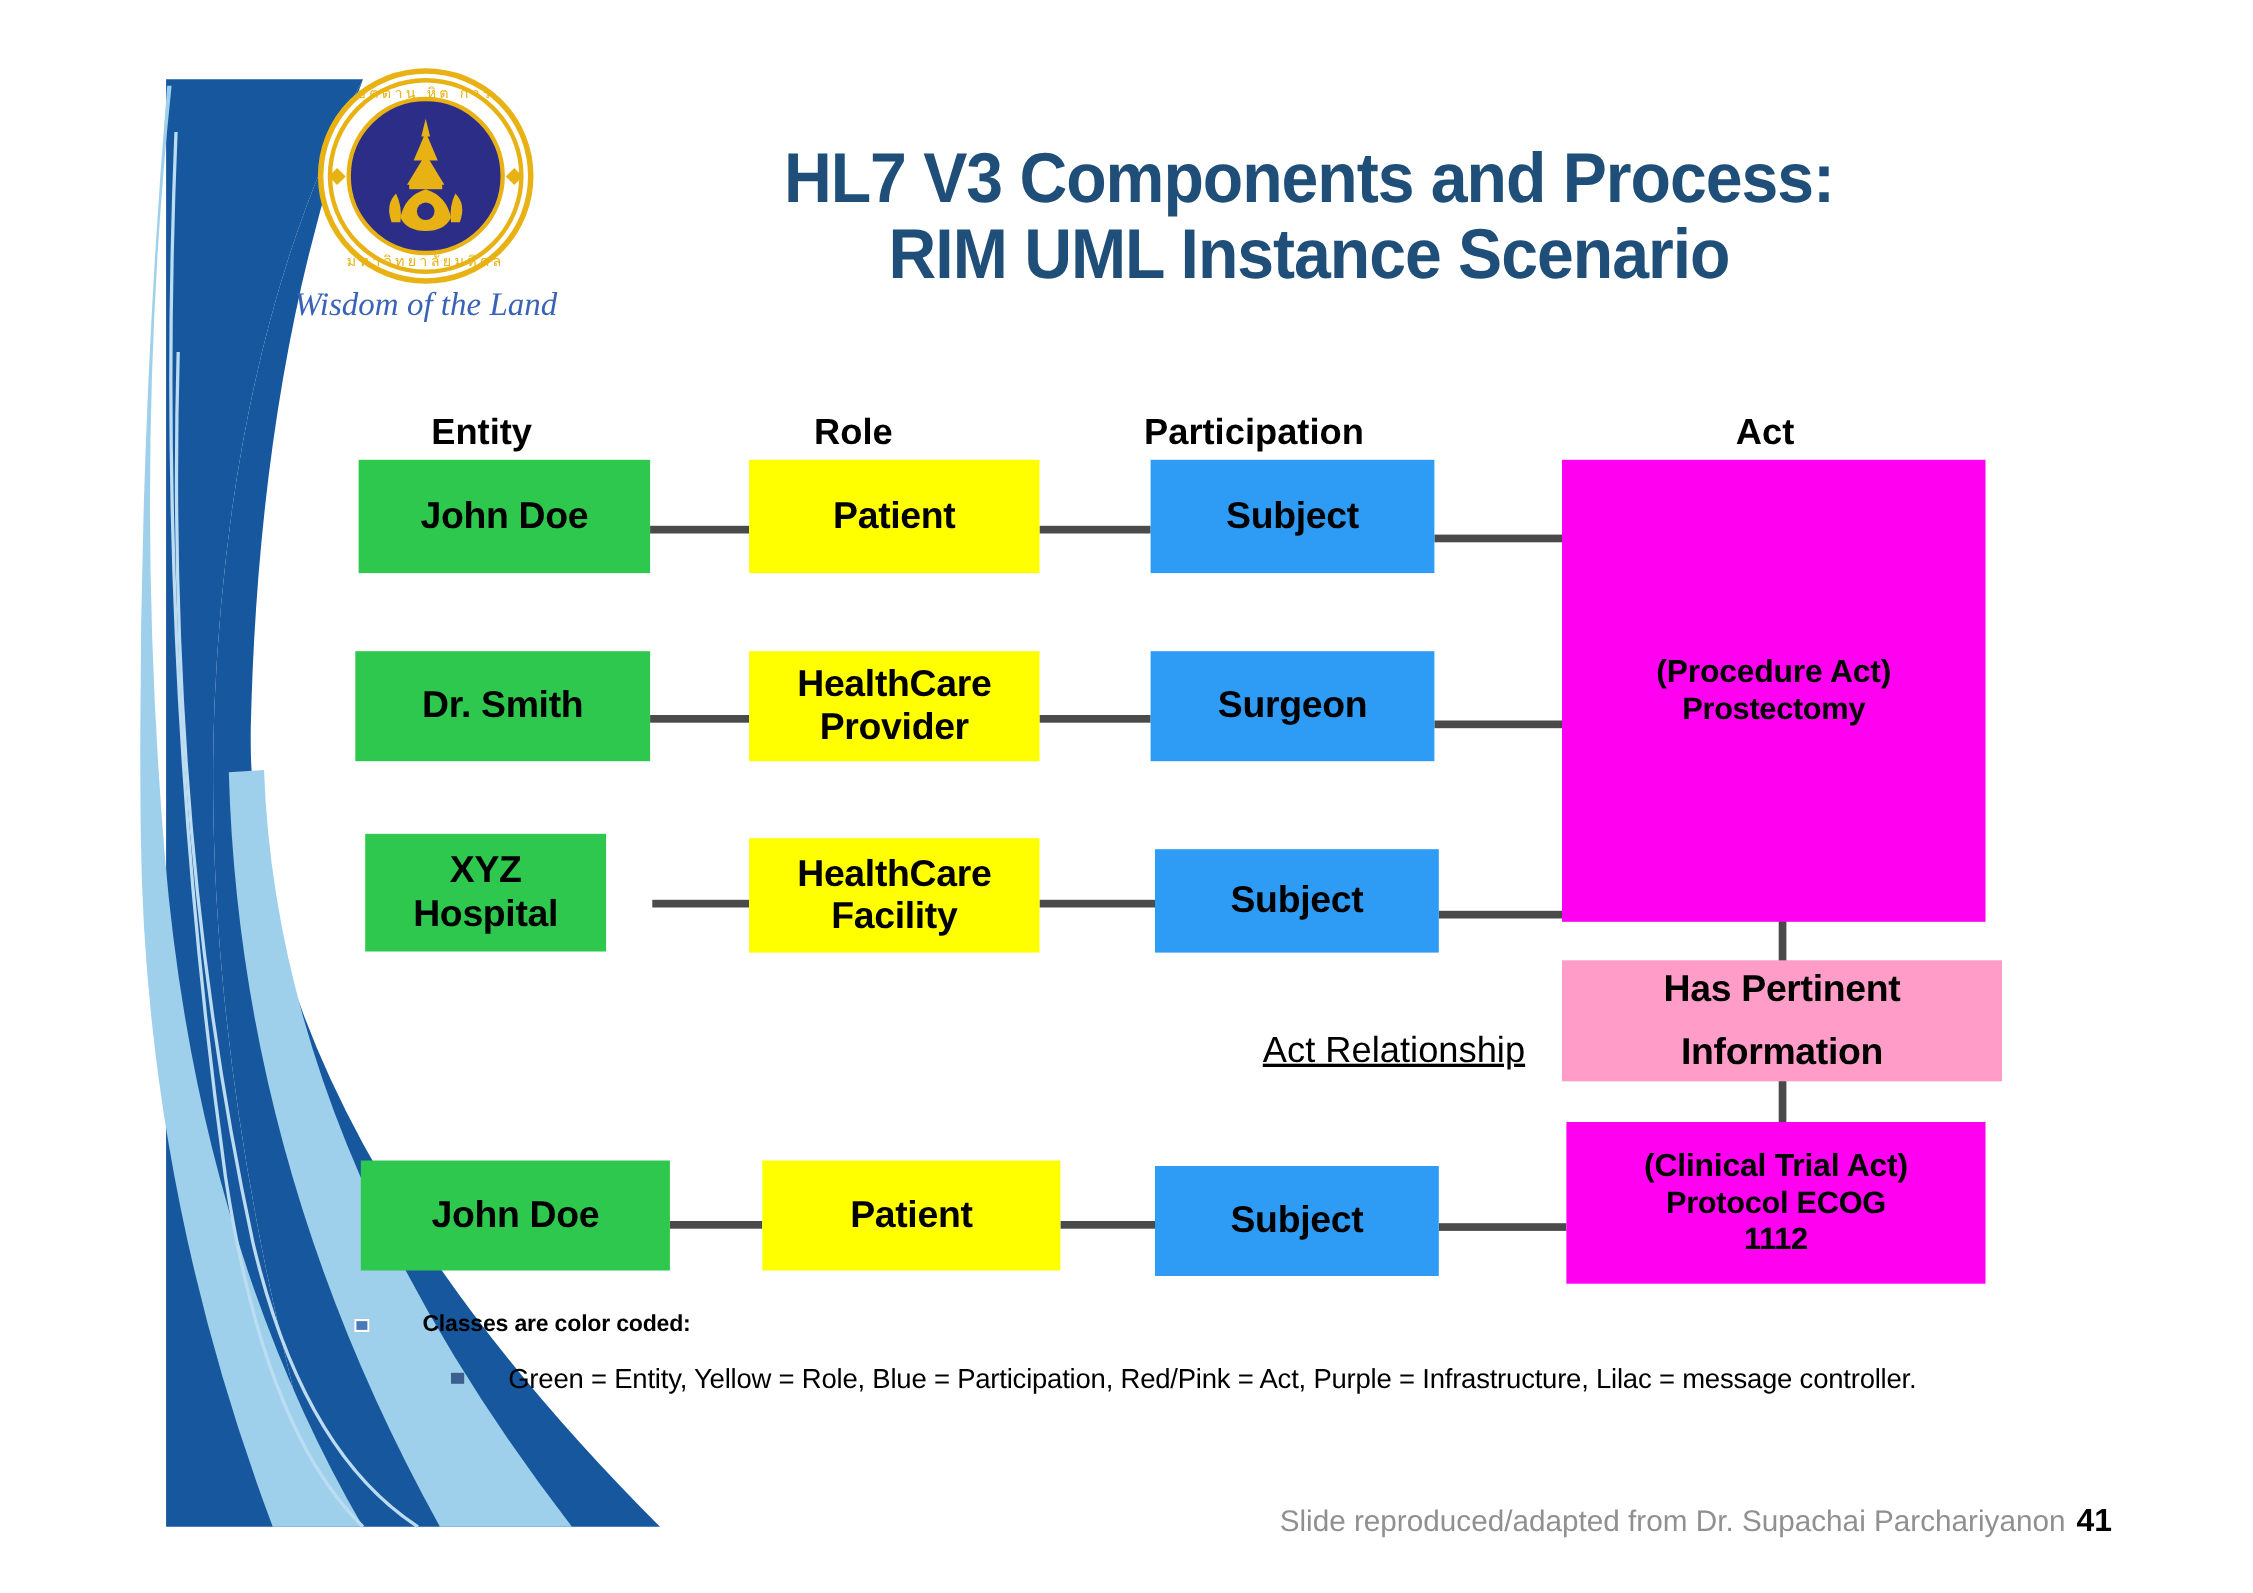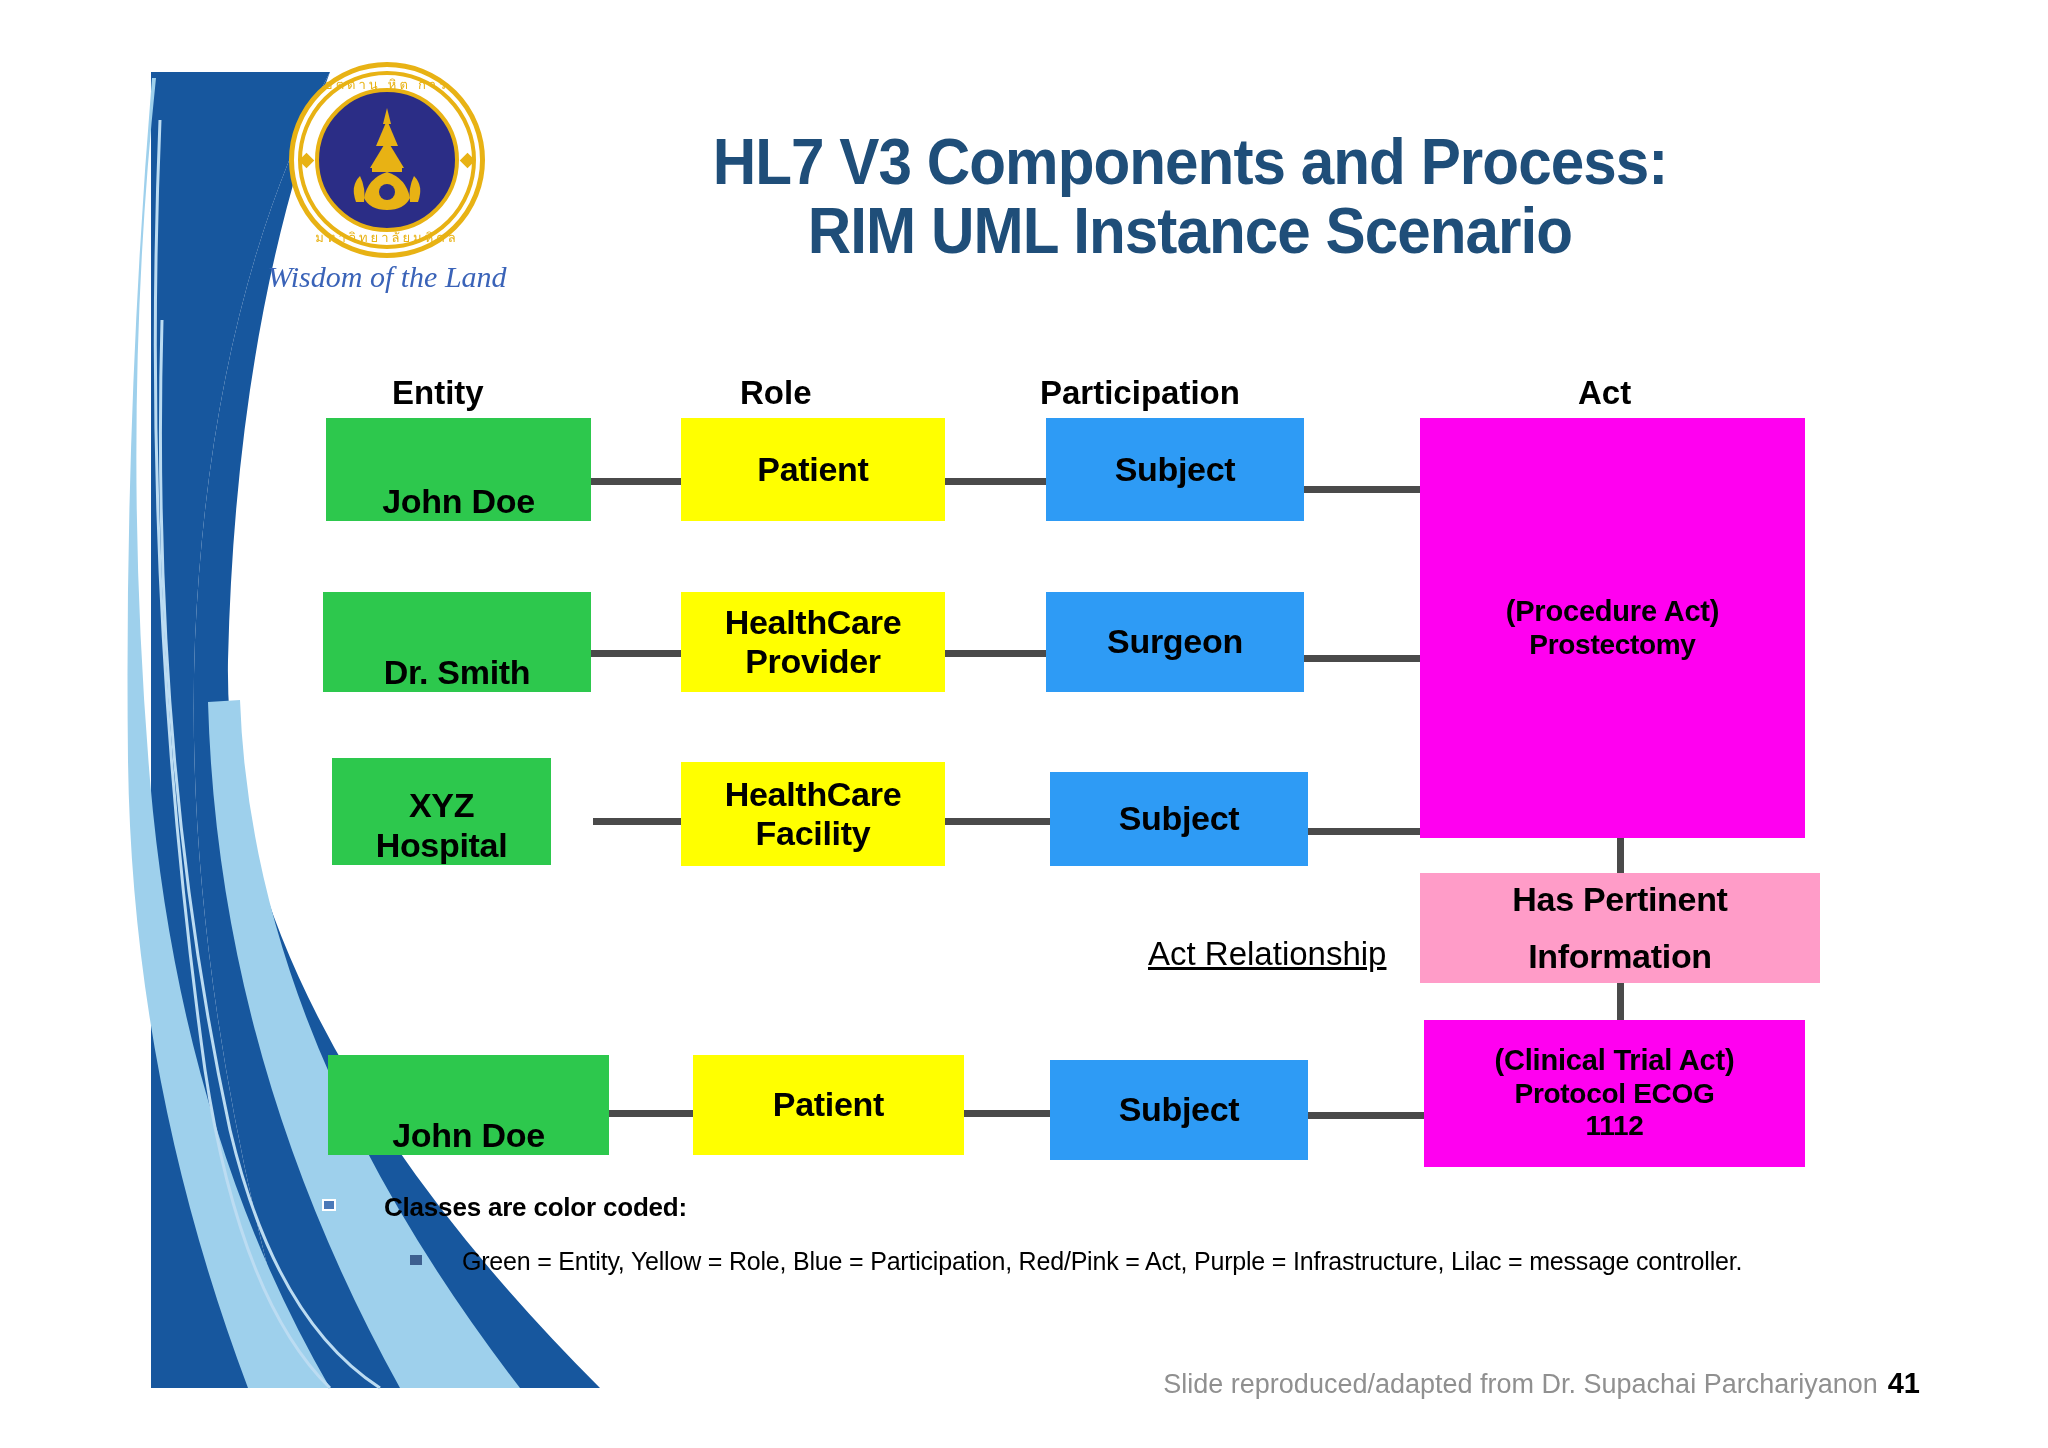--- a/index.html
+++ b/index.html
@@ -144,21 +144,21 @@
     flex-direction: column;
     align-items: center;
     justify-content: center;
     color: #000000;
     font-weight: bold;
     text-align: center;
     line-height: 1.16;
     font-size: 34px;
     letter-spacing: -0.3px;
   }
-  .node.green   { background: #2dc84d; justify-content: flex-end; }
+  .node.green   { background: #2dc84d; }
   .node.yellow  { background: #ffff00; }
   .node.blue    { background: #2e9bf5; }
   .node.magenta { background: #ff00f0; }
   .node.pink    { background: #ff9cc8; }
 
   .node .sub {
     font-size: 29px;
     font-weight: bold;
     letter-spacing: -0.2px;
   }
@@ -189,21 +189,21 @@
   
   #bullets {
     position: absolute;
     left: 322px;
     top: 1192px;
     width: 1500px;
   }
   .bullet-l1 {
     position: relative;
     font-weight: bold;
-    font-size: 26px;
+    font-size: 21px;
     color: #000000;
     padding-left: 62px;
     letter-spacing: -0.2px;
   }
   .bullet-l1 .marker {
     position: absolute;
     left: 0;
     top: 7px;
     width: 14px;
     height: 12px;

